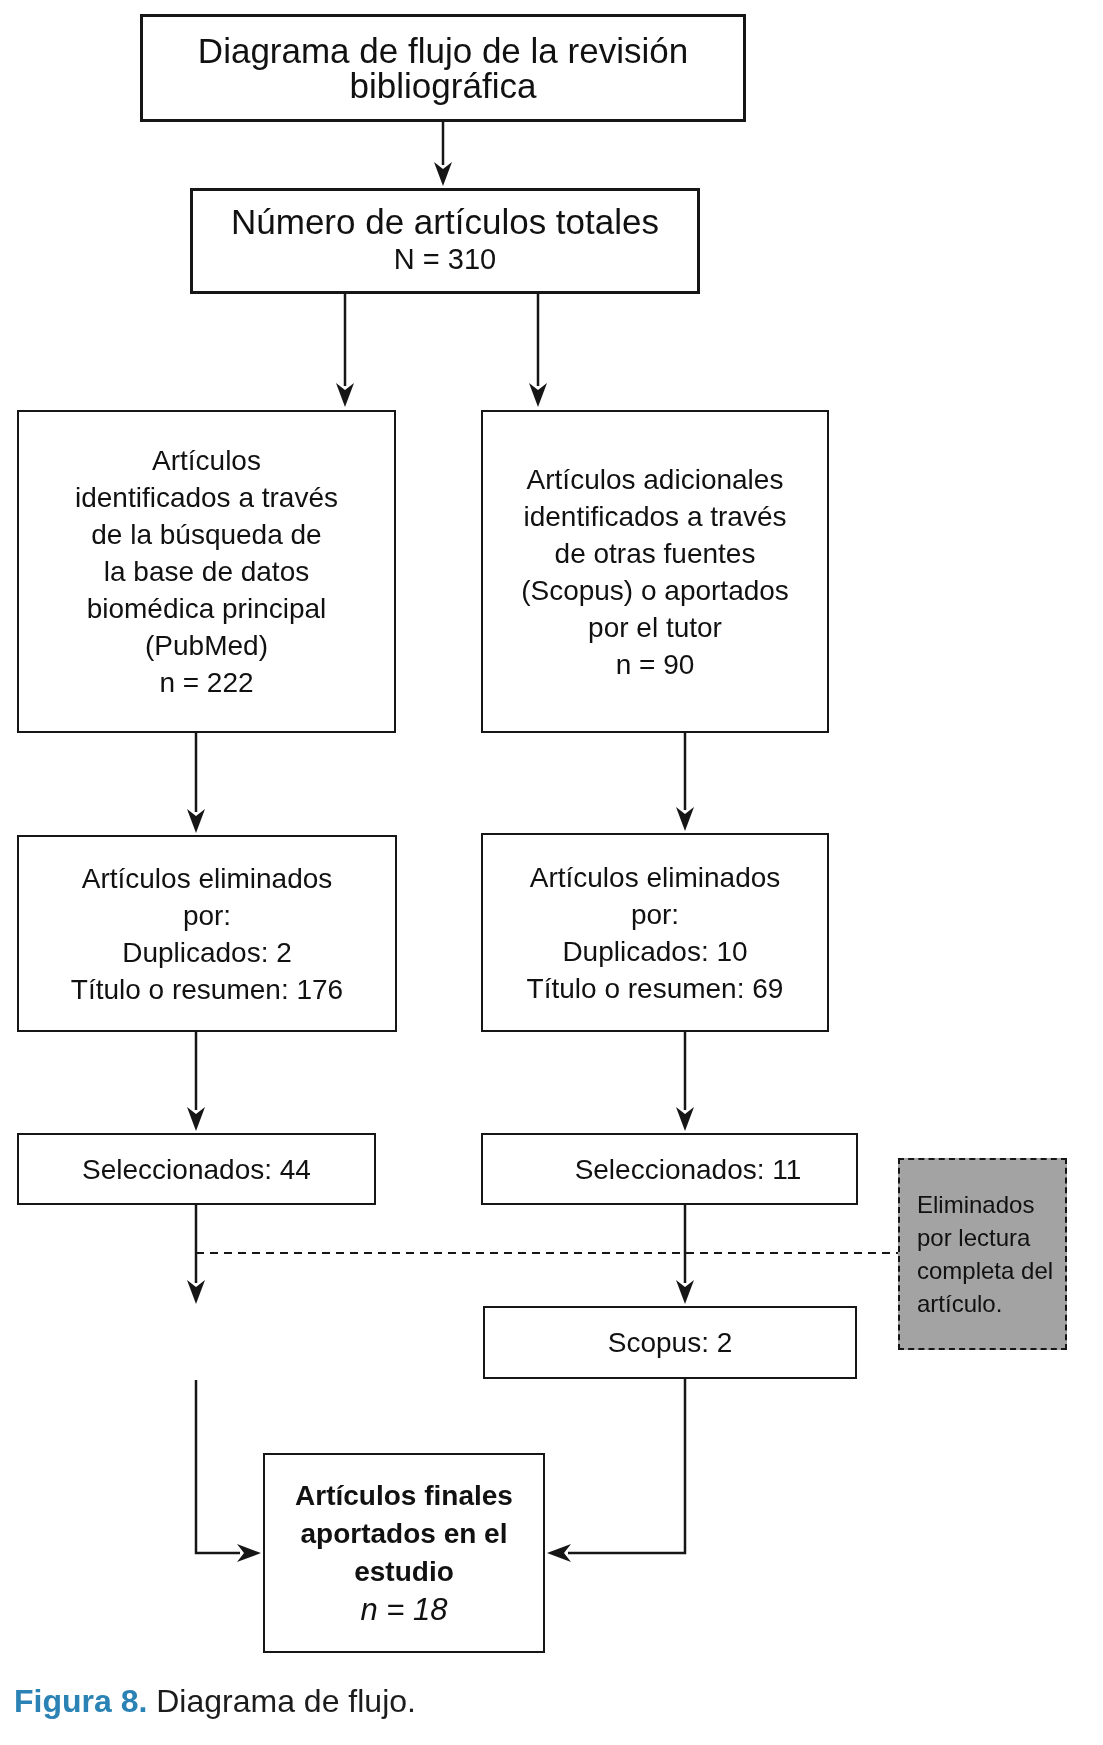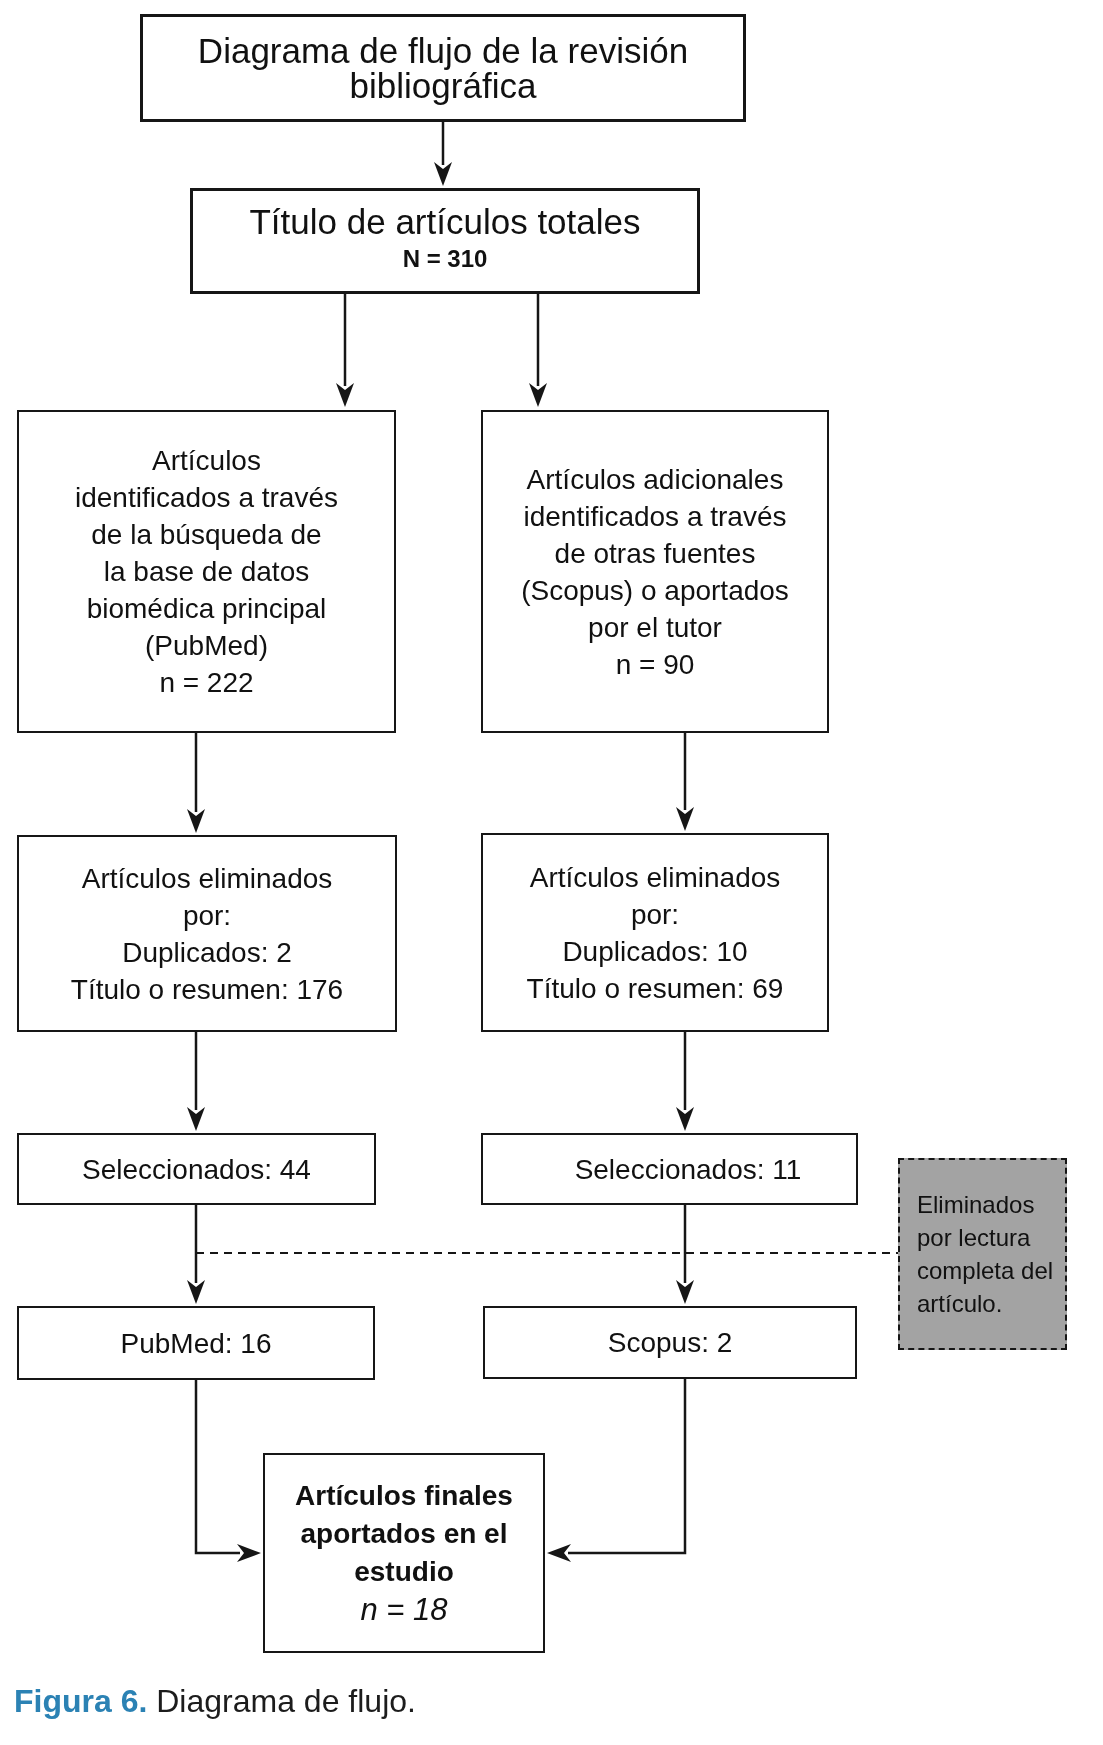--- a/index.html
+++ b/index.html
@@ -9,21 +9,21 @@
   }
   .box{
     position:absolute;box-sizing:border-box;border:2.5px solid #161616;background:#ffffff;
     display:flex;flex-direction:column;align-items:center;justify-content:center;
     text-align:center;font-size:28px;line-height:37px;
   }
   .box .multi{white-space:pre-line;}
   .thick{border-width:3px;}
   .bold{font-weight:bold;}
   .hdr{font-size:35px;line-height:35px;font-weight:normal;}
-  .sub{font-size:24px;line-height:40px;font-weight:bold;}
+  .sub{font-size:29px;line-height:40px;font-weight:normal;}
   .note{
     position:absolute;box-sizing:border-box;border:2px dashed #161616;background:#a3a3a3;
     display:flex;flex-direction:column;justify-content:center;
     font-size:24px;line-height:33px;text-align:left;padding-left:17px;padding-right:6px;
   }
   .note .multi{white-space:pre-line;}
   #connectors{position:absolute;left:0;top:0;pointer-events:none;}
   #caption{position:absolute;left:14px;top:1682px;font-size:32px;line-height:38px;color:#1c1c1c;}
   #caption .cap-label{font-weight:bold;}
   
@@ -74,21 +74,21 @@
       <path d="M547 1553 L571 1544 L564 1553 L571 1562 Z"></path>
     </g>
   </svg>
 
   <div class="box thick" id="title-box">
     <span class="multi hdr">Diagrama de flujo de la revisión
 bibliográfica</span>
   </div>
 
   <div class="box thick" id="total-box">
-    <span class="hdr">Título de artículos totales</span>
+    <span class="hdr">Número de artículos totales</span>
     <span class="sub">N = 310</span>
   </div>
 
   <div class="box" id="src-pubmed">
     <span class="multi">Artículos
 identificados a través
 de la búsqueda de
 la base de datos
 biomédica principal
 (PubMed)
@@ -119,39 +119,36 @@
   </div>
 
   <div class="box" id="sel-pubmed">
     <span>Seleccionados: 44</span>
   </div>
 
   <div class="box" id="sel-other">
     <span>Seleccionados: 11</span>
   </div>
 
-  <div class="box" id="cnt-pubmed">
-    <span>PubMed: 16</span>
-  </div>
 
   <div class="box" id="cnt-scopus">
     <span>Scopus: 2</span>
   </div>
 
   <div class="note" id="fulltext-note">
     <span class="multi">Eliminados
 por lectura
 completa del
 artículo.</span>
   </div>
 
   <div class="box" id="final-box">
     <span class="multi bold" style="font-size:28px;line-height:38px;">Artículos finales
 aportados en el
 estudio</span>
     <span style="font-size:31px;line-height:38px;font-style:italic;">n = 18</span>
   </div>
 
   <div id="caption">
-    <span class="cap-label" style="color: rgb(43, 130, 180);">Figura 6.</span><span> Diagrama de flujo.</span>
+    <span class="cap-label" style="color: rgb(43, 130, 180);">Figura 8.</span><span> Diagrama de flujo.</span>
   </div>
 
 </div>
 
 </body></html>

